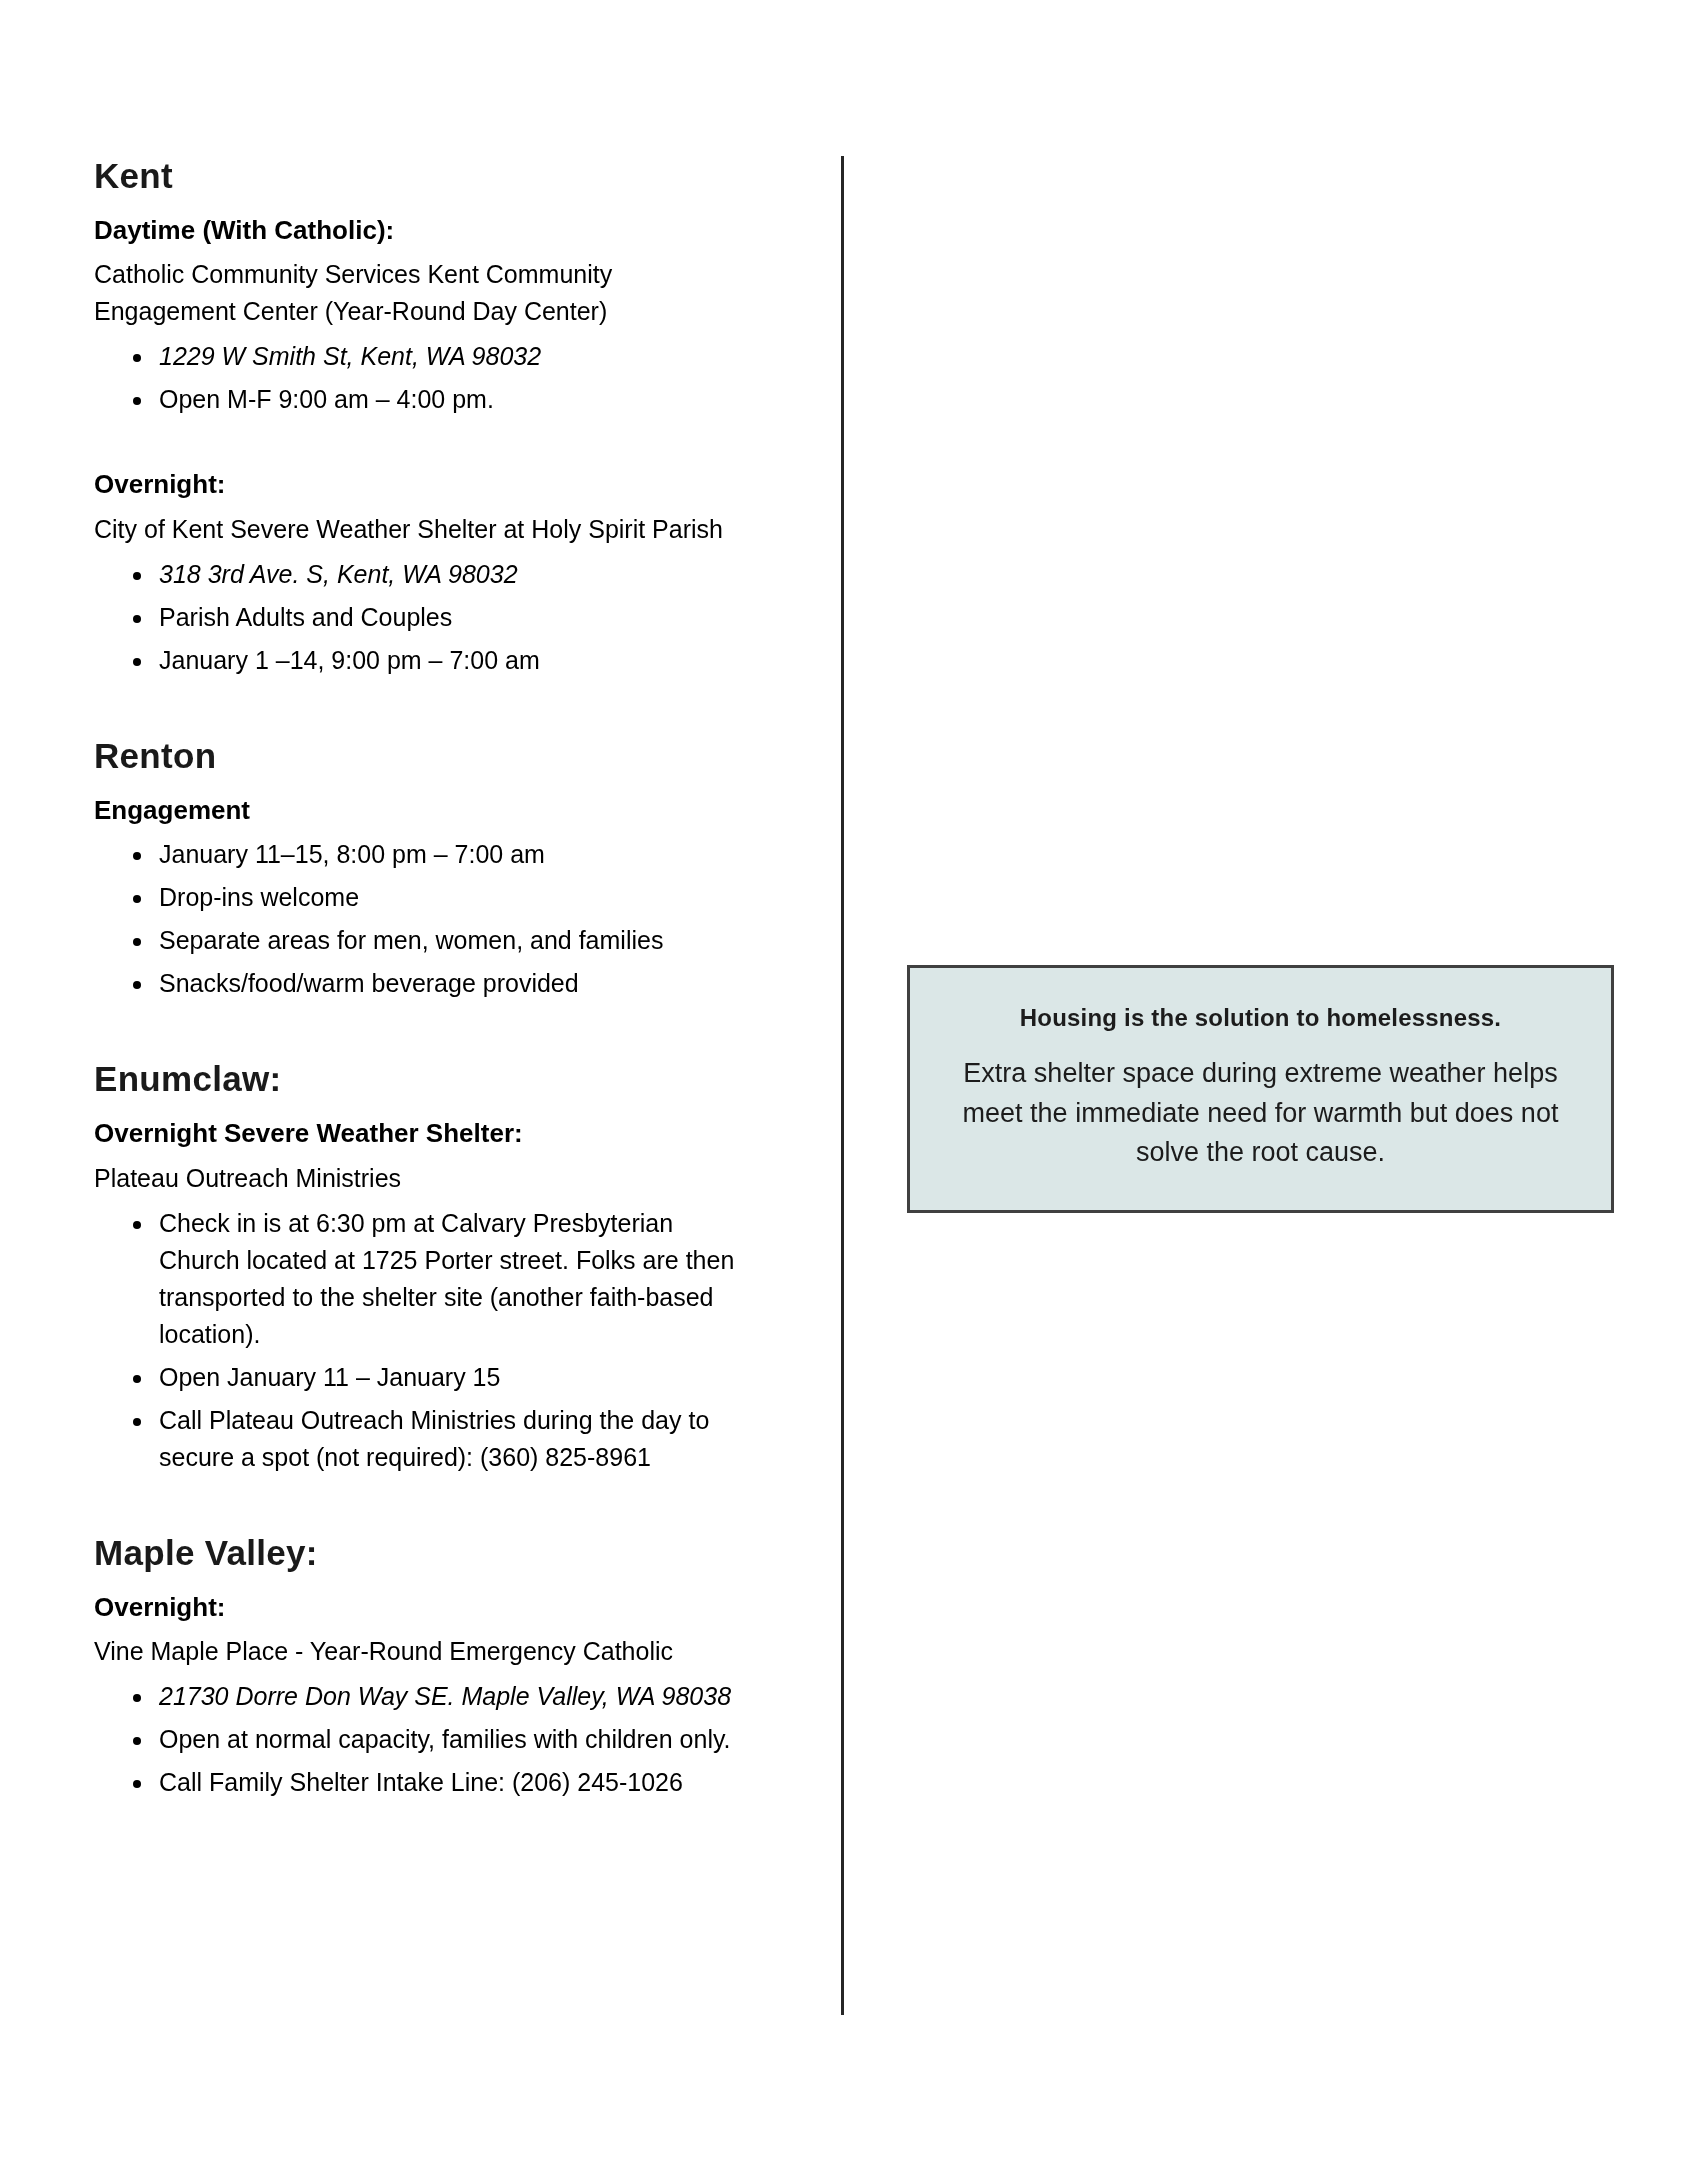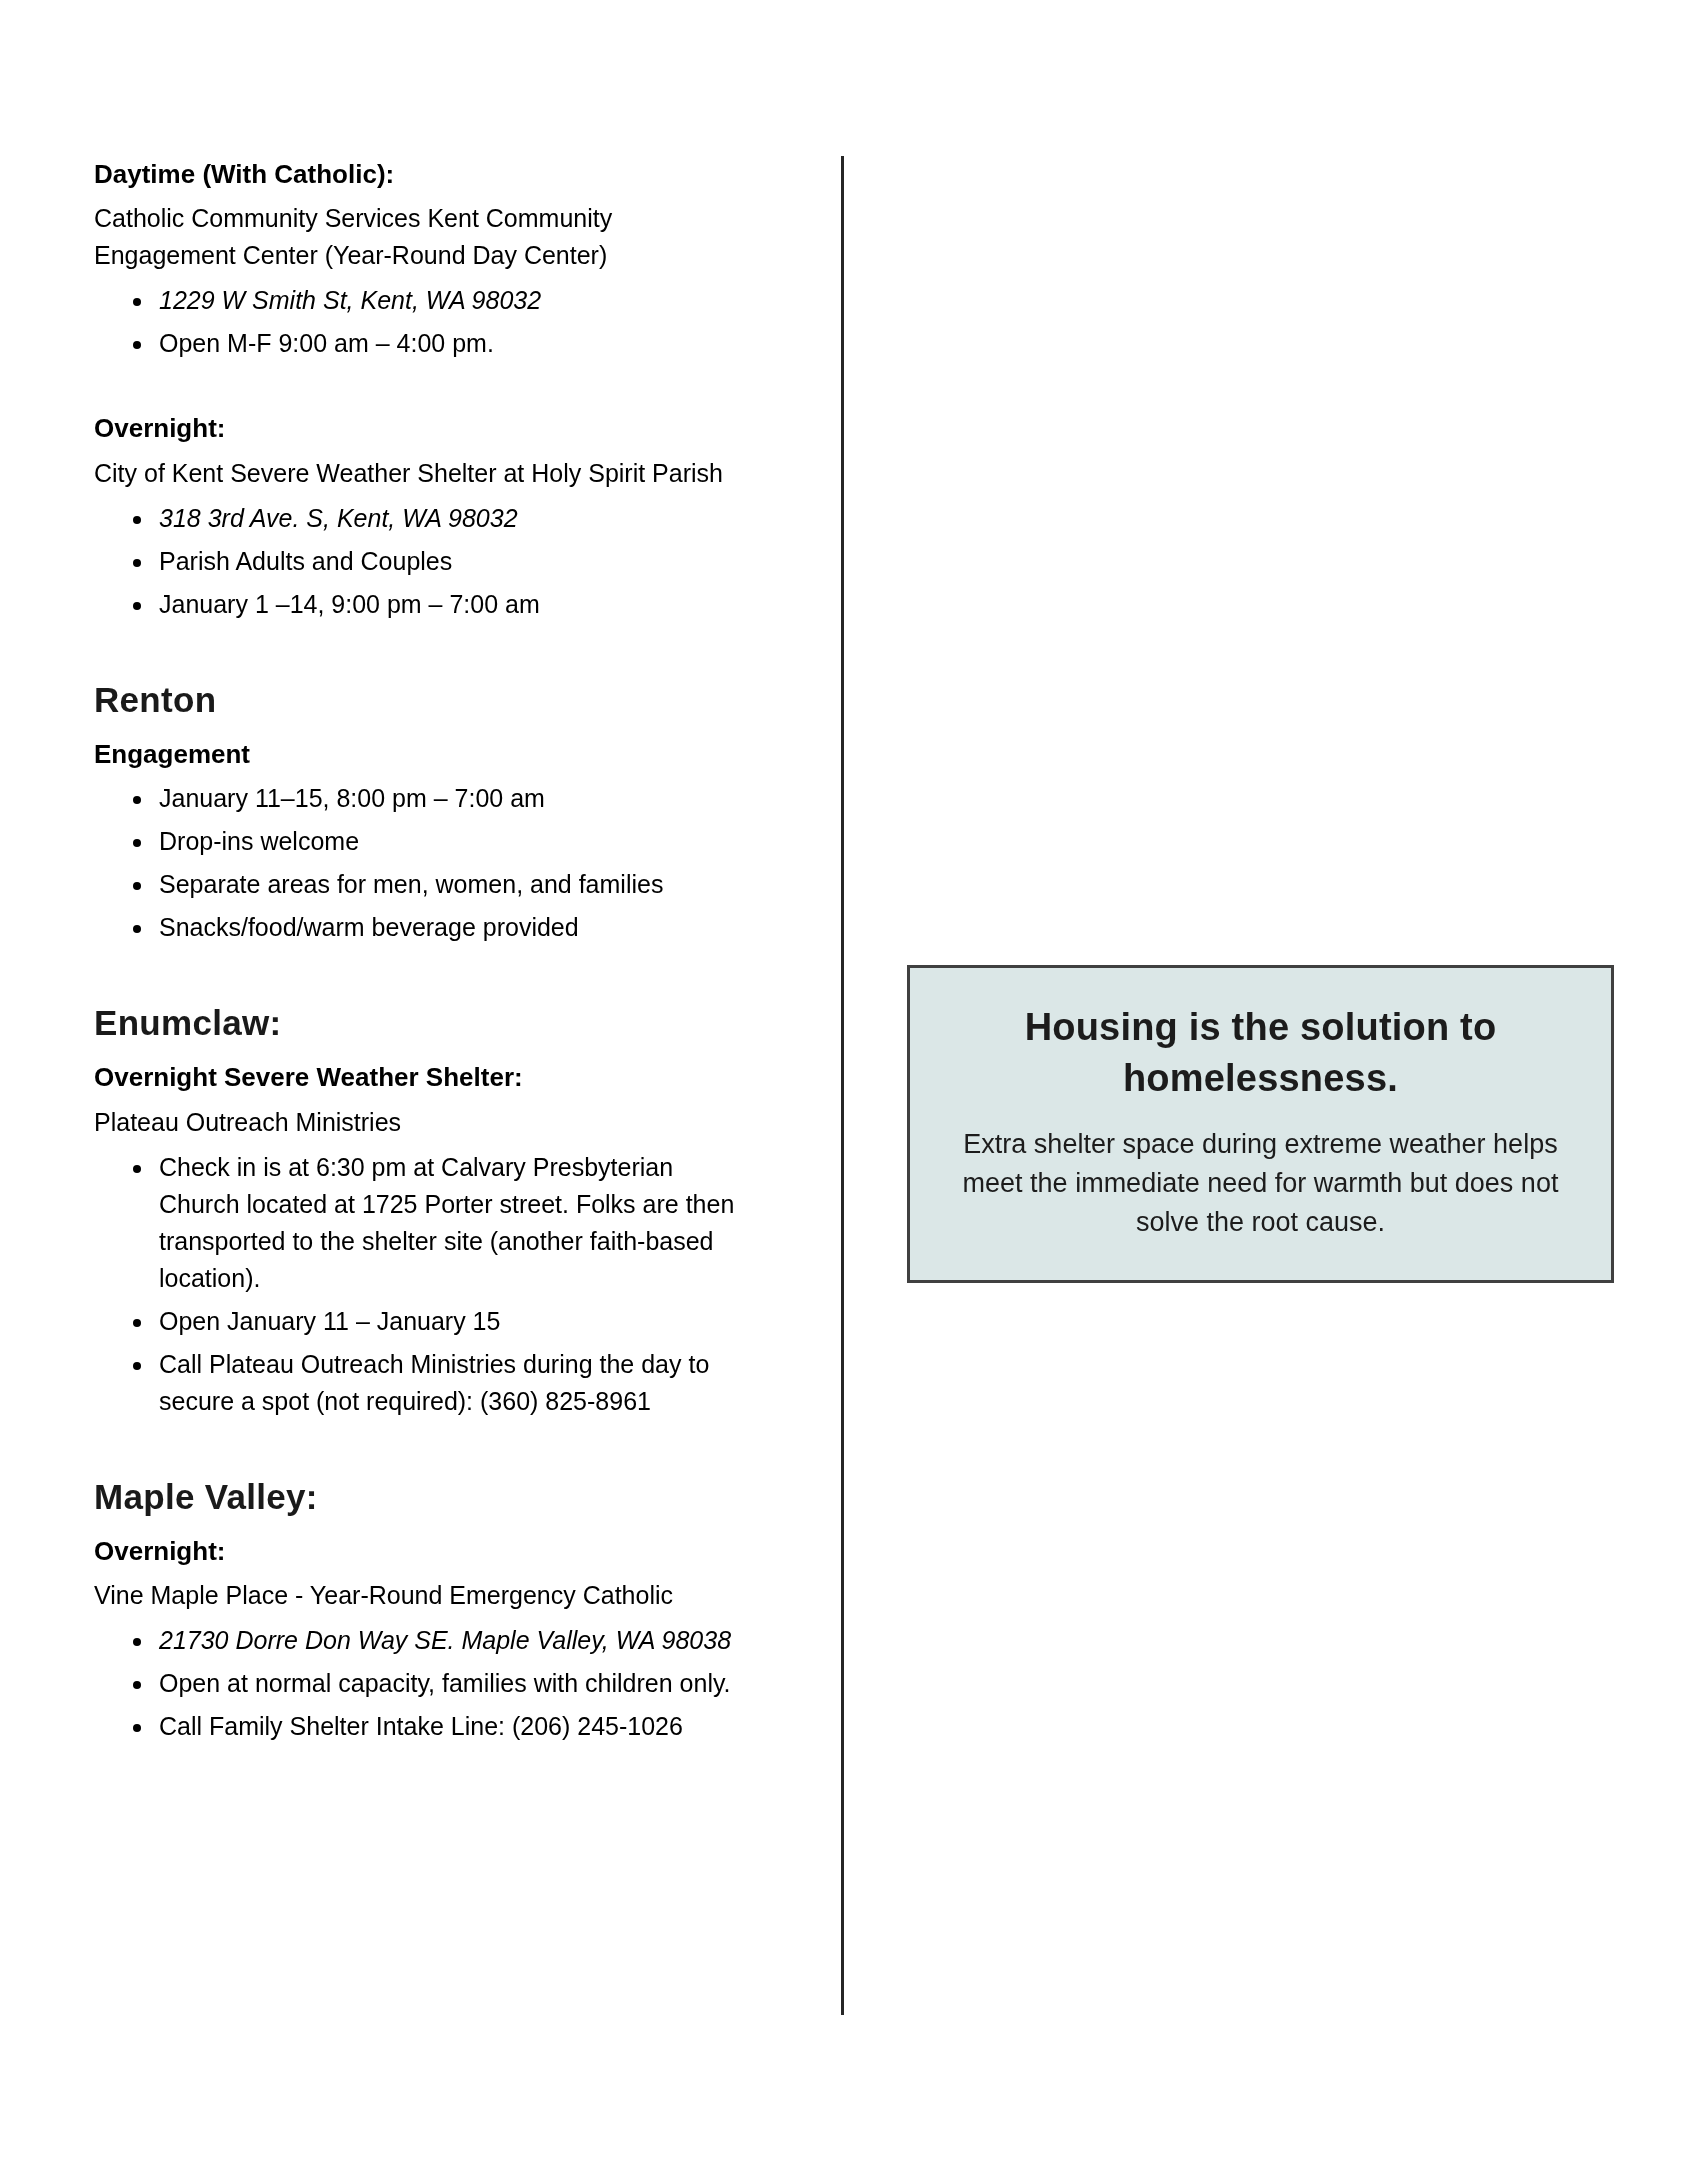--- a/index.html
+++ b/index.html
@@ -43,21 +43,21 @@
   }
   .callout {
     box-sizing: border-box;
     width: 707px;
     background: #dbe7e7;
     border: 3px solid #404040;
     text-align: center;
     padding: 34px 44px 38px 44px;
   }
   .callout-title {
-    font-size: 38px;
+    font-size: 24px;
     font-weight: bold;
     color: #1c1c1c;
     margin: 0 0 20px 0;
     line-height: 1.35;
     letter-spacing: 0.2px;
   }
   .callout-body {
     font-size: 27px;
     color: #1c1c1c;
     margin: 0;
@@ -106,20 +106,21 @@
   }
 </style>
 </head>
 <body>
 
 <div class="page">
 
   <div class="left-col">
 
     <section class="city-section">
+      <h2 class="city-heading">Kent</h2>
 
       <div class="block">
         <p class="block-label">Daytime (With Catholic):</p>
         <p class="block-intro">Catholic Community Services Kent Community Engagement Center (Year-Round Day Center)</p>
         <ul class="bullets">
           <li class="italic">1229 W Smith St, Kent, WA 98032</li>
           <li>Open M-F 9:00 am – 4:00 pm.</li>
         </ul>
       </div>
 

